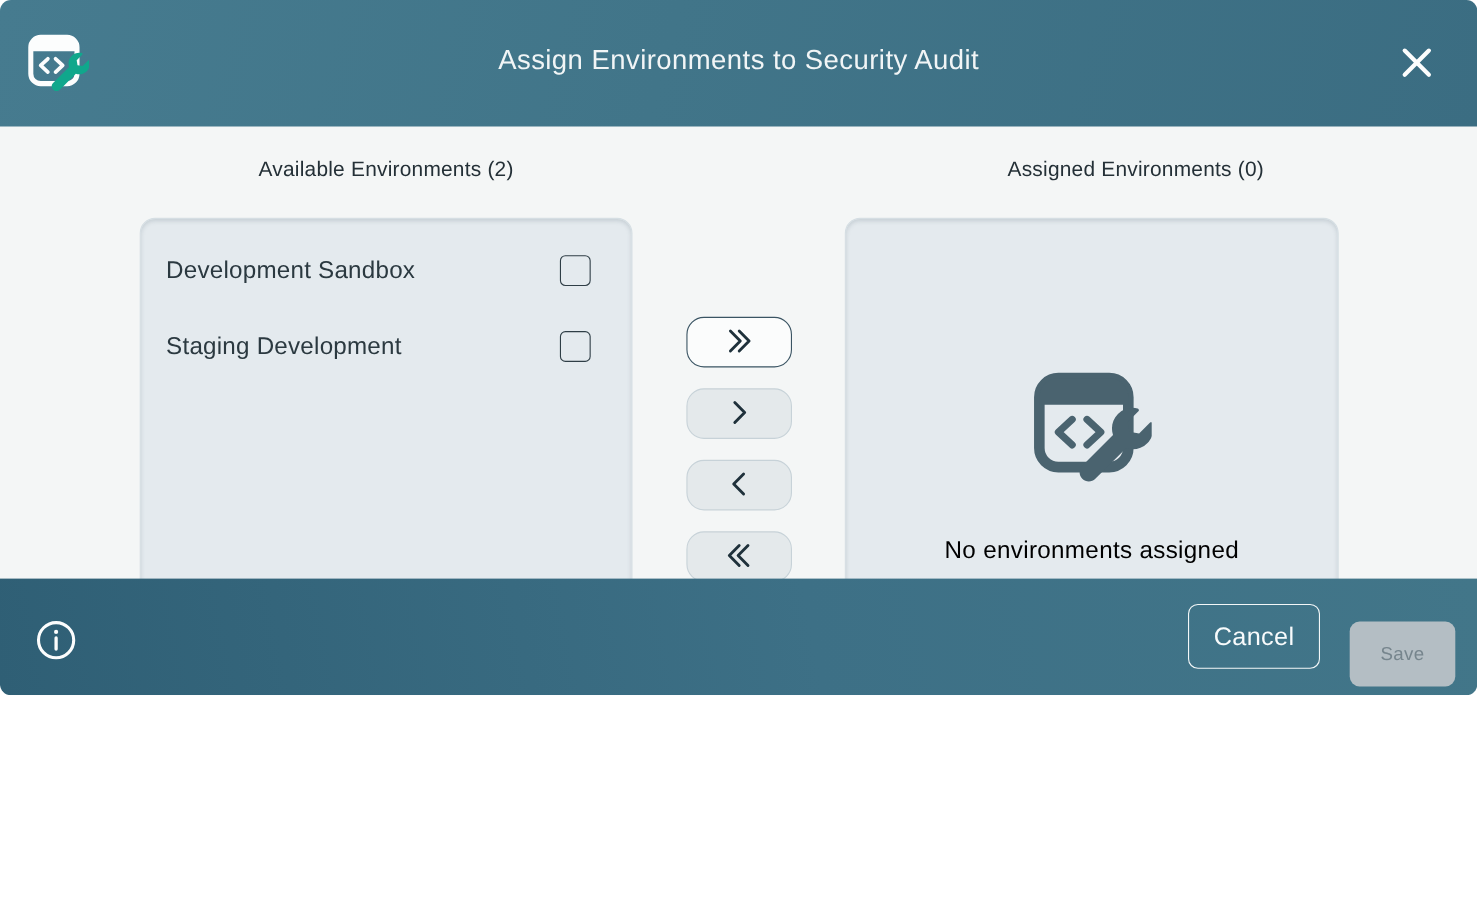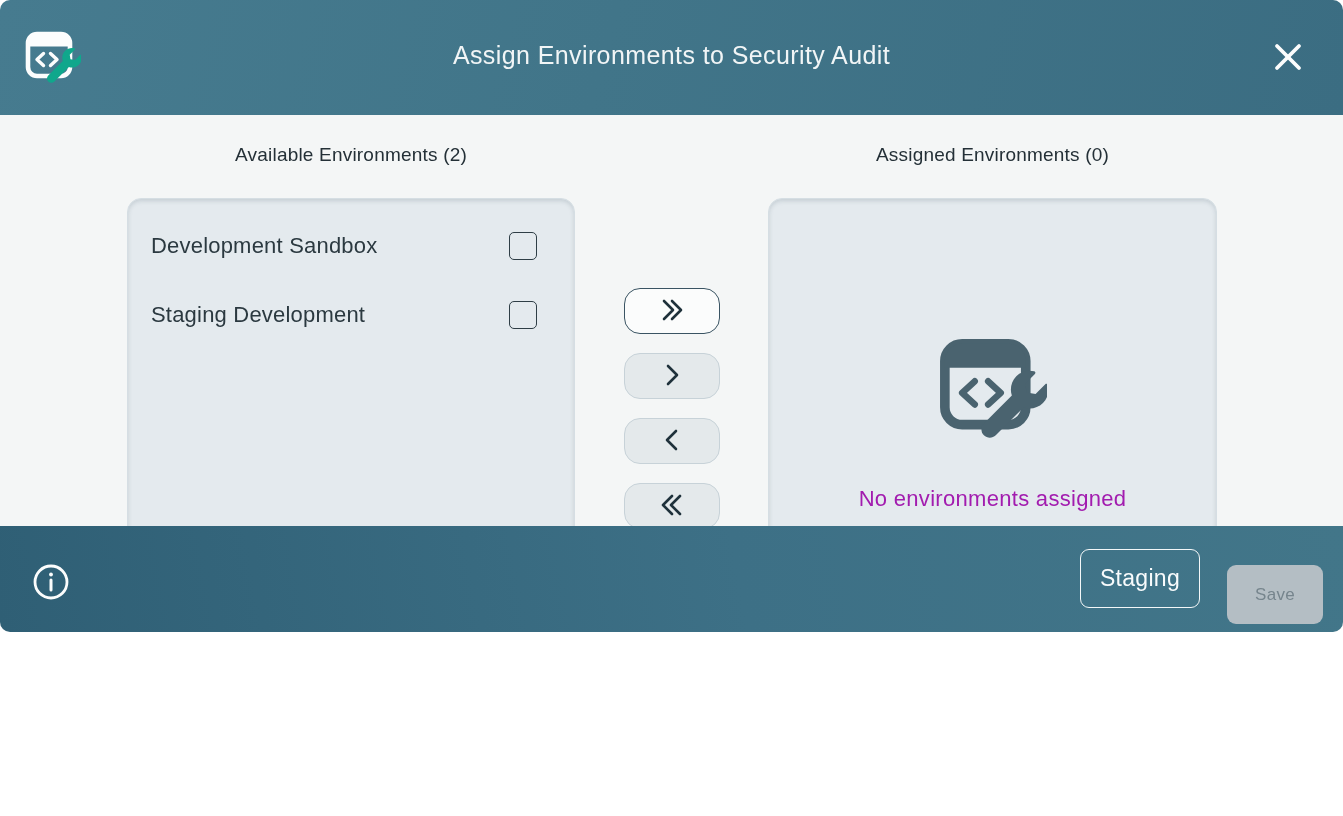--- a/index.html
+++ b/index.html
@@ -57,21 +57,21 @@
   
   .col-heading {
     position: absolute;
     top: 144px;
     text-align: center;
     font-size: 19px;
     color: #243037;
     letter-spacing: 0.2px;
   }
   .col-heading.left  { left: 127px; width: 448px; }
-  .col-heading.right { left: 768px; width: 449px; }
+  .col-heading.right { left: 808px; width: 449px; }
 
   
   .panel {
     position: absolute;
     top: 198px;
     height: 418px;
     background: #E4EAEE;
     border: 1px solid #D5DEE3;
     border-radius: 14px;
     box-sizing: border-box;
@@ -102,21 +102,21 @@
     background: transparent;
     box-sizing: border-box;
     cursor: pointer;
     flex: 0 0 auto;
   }
 
   .empty-icon { display: block; margin-top: 36px; }
   .empty-text {
     margin-top: 40px;
     font-size: 22px;
-    color: #a21caf;
+    color: #000000;
     letter-spacing: 0.3px;
   }
 
   
   .transfer {
     position: absolute;
     left: 624px; top: 288px;
     width: 96px;
     display: flex;
     flex-direction: column;
@@ -287,17 +287,17 @@
   <footer class="footer">
     <button class="info-btn" aria-label="Information">
       <span>
         <svg width="38" height="38" viewBox="0 0 38 38">
           <circle cx="19" cy="19" r="16" fill="none" stroke="#FCFDFD" stroke-width="2.8"></circle>
           <line x1="19" y1="17" x2="19" y2="27" stroke="#FCFDFD" stroke-width="3" stroke-linecap="round"></line>
           <circle cx="19" cy="11.5" r="1.9" fill="#FCFDFD"></circle>
         </svg>
       </span>
     </button>
-    <button class="cancel-btn">Staging</button>
+    <button class="cancel-btn">Cancel</button>
     <button class="save-btn" disabled="">Save</button>
   </footer>
 
 </div>
 
 </body></html>

